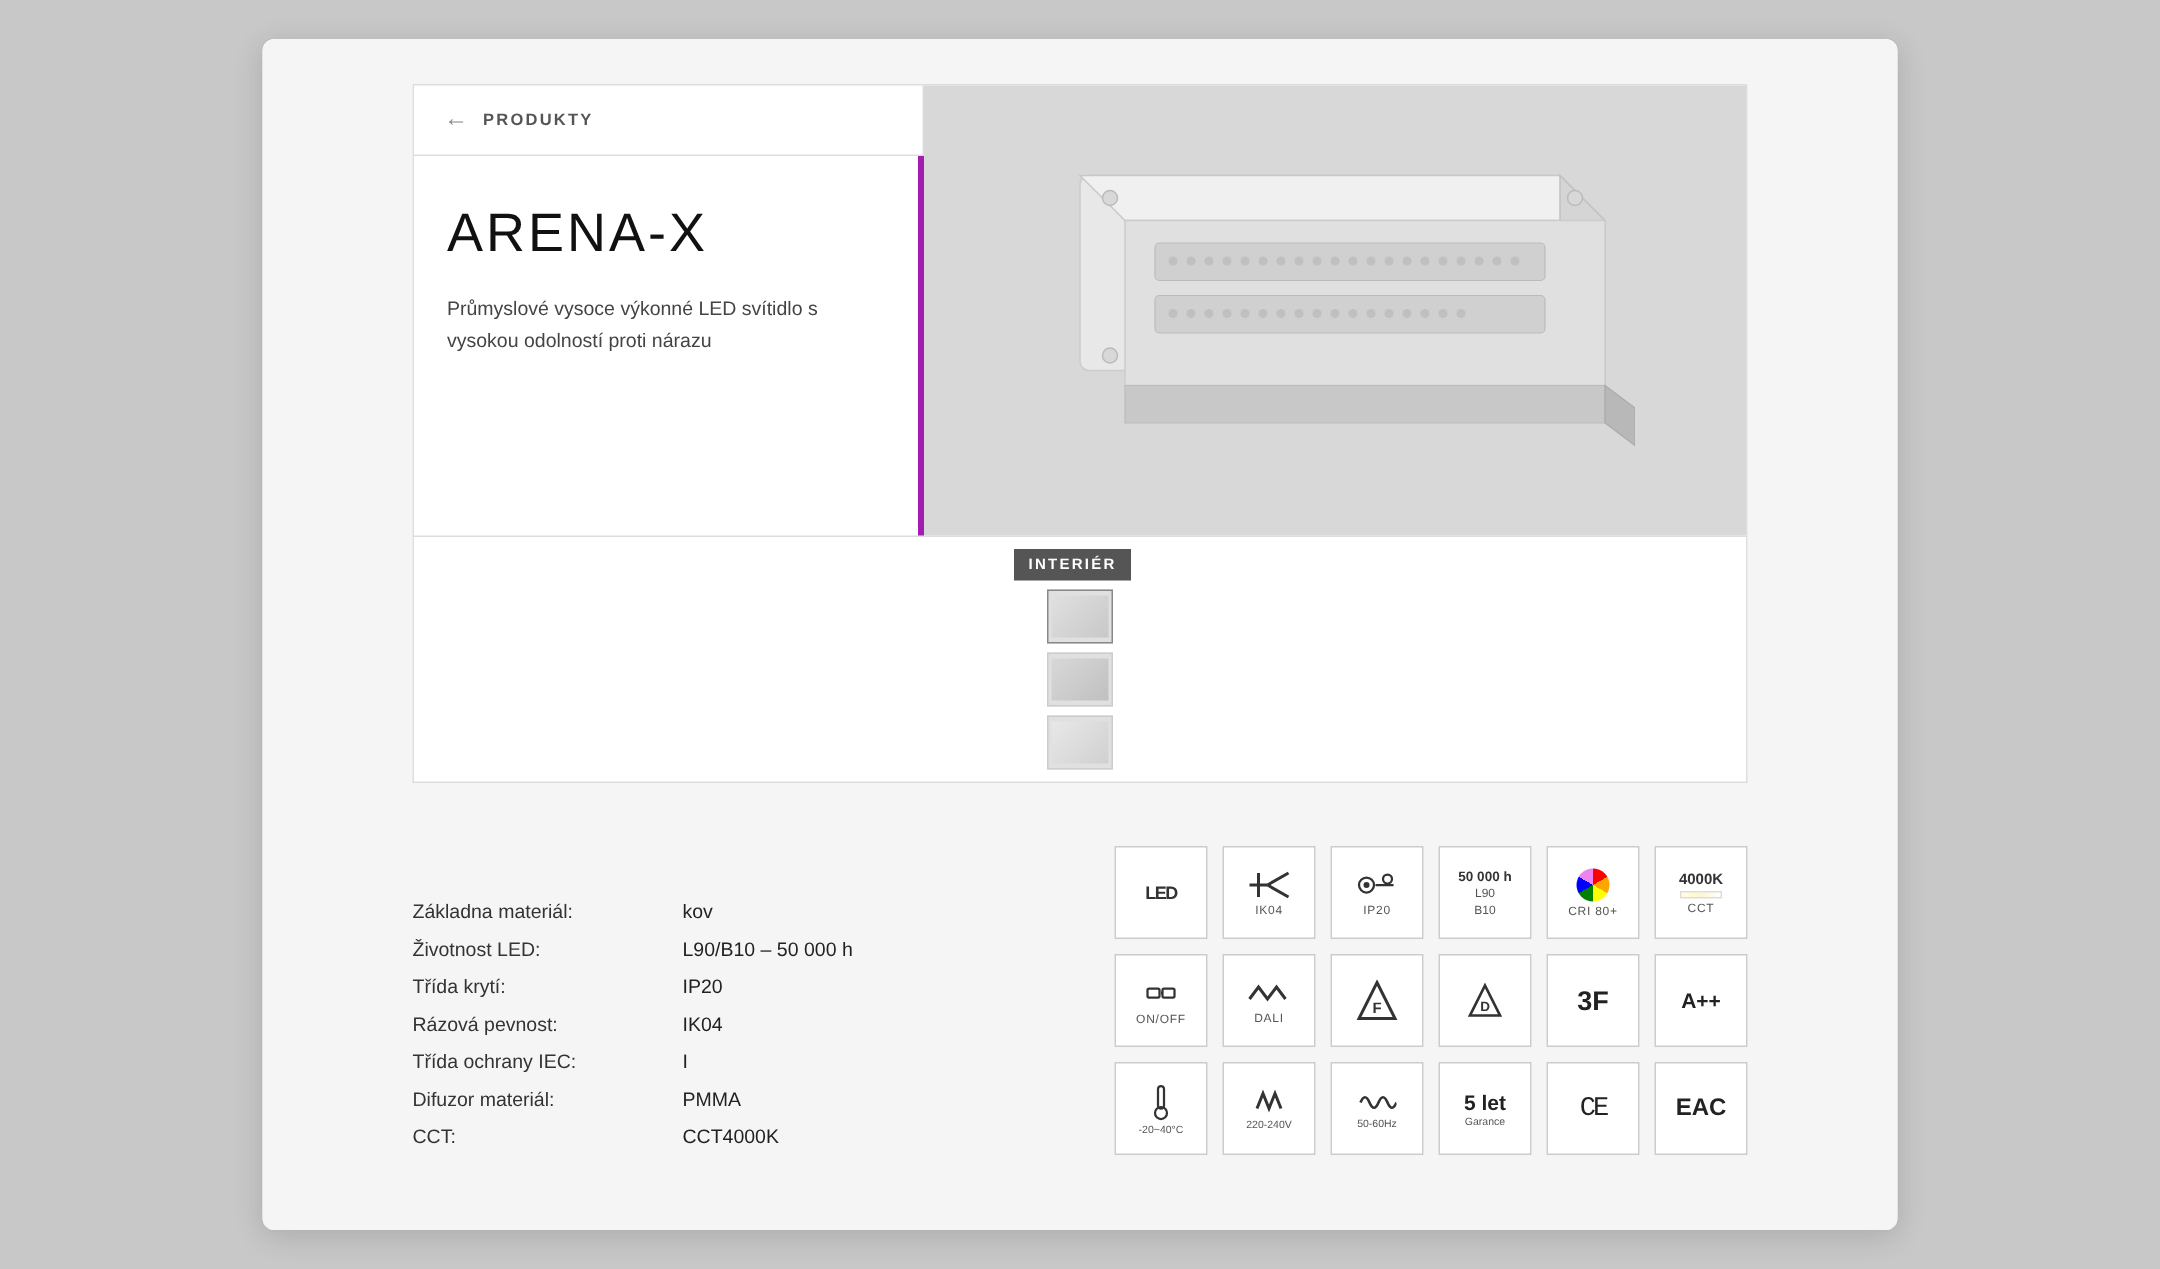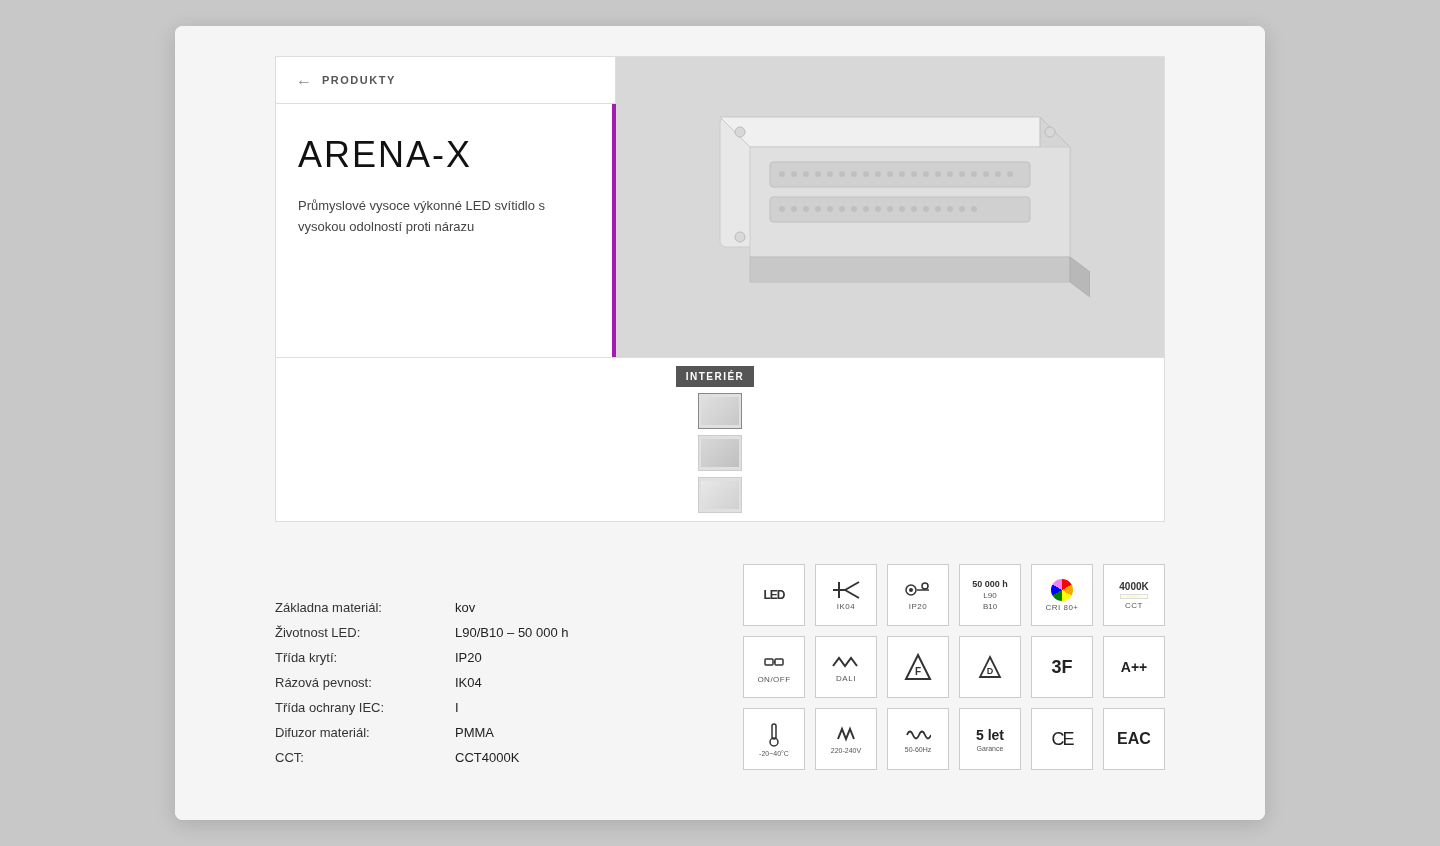--- a/index.html
+++ b/index.html
@@ -433,21 +433,21 @@
           <svg width="26" height="18" viewBox="0 0 26 18">
             <path d="M2,9 Q5,2 8,9 Q11,16 14,9 Q17,2 20,9 Q23,16 26,9" fill="none" stroke="#333" stroke-width="1.8"></path>
           </svg>
           <span style="font-size:7px;color:#555;">50-60Hz</span>
         </div>
         <div class="icon-badge">
           <span style="font-size:14px;font-weight:900;color:#222;">5 let</span>
           <span style="font-size:7px;color:#555;">Garance</span>
         </div>
         <div class="icon-badge">
-          <span style="font-size:18px;font-weight:400;color:#222;letter-spacing:-2px;">CE</span>
+          <span style="font-size:18px;font-weight:400;color:#222;letter-spacing:-2px;font-family:Liberation Mono, monospace;">CE</span>
         </div>
         <div class="icon-badge">
           <span style="font-size:16px;font-weight:700;color:#222;">EAC</span>
         </div>
       </div>
     </div>
   </div>
 </div>
 
 </body></html>

